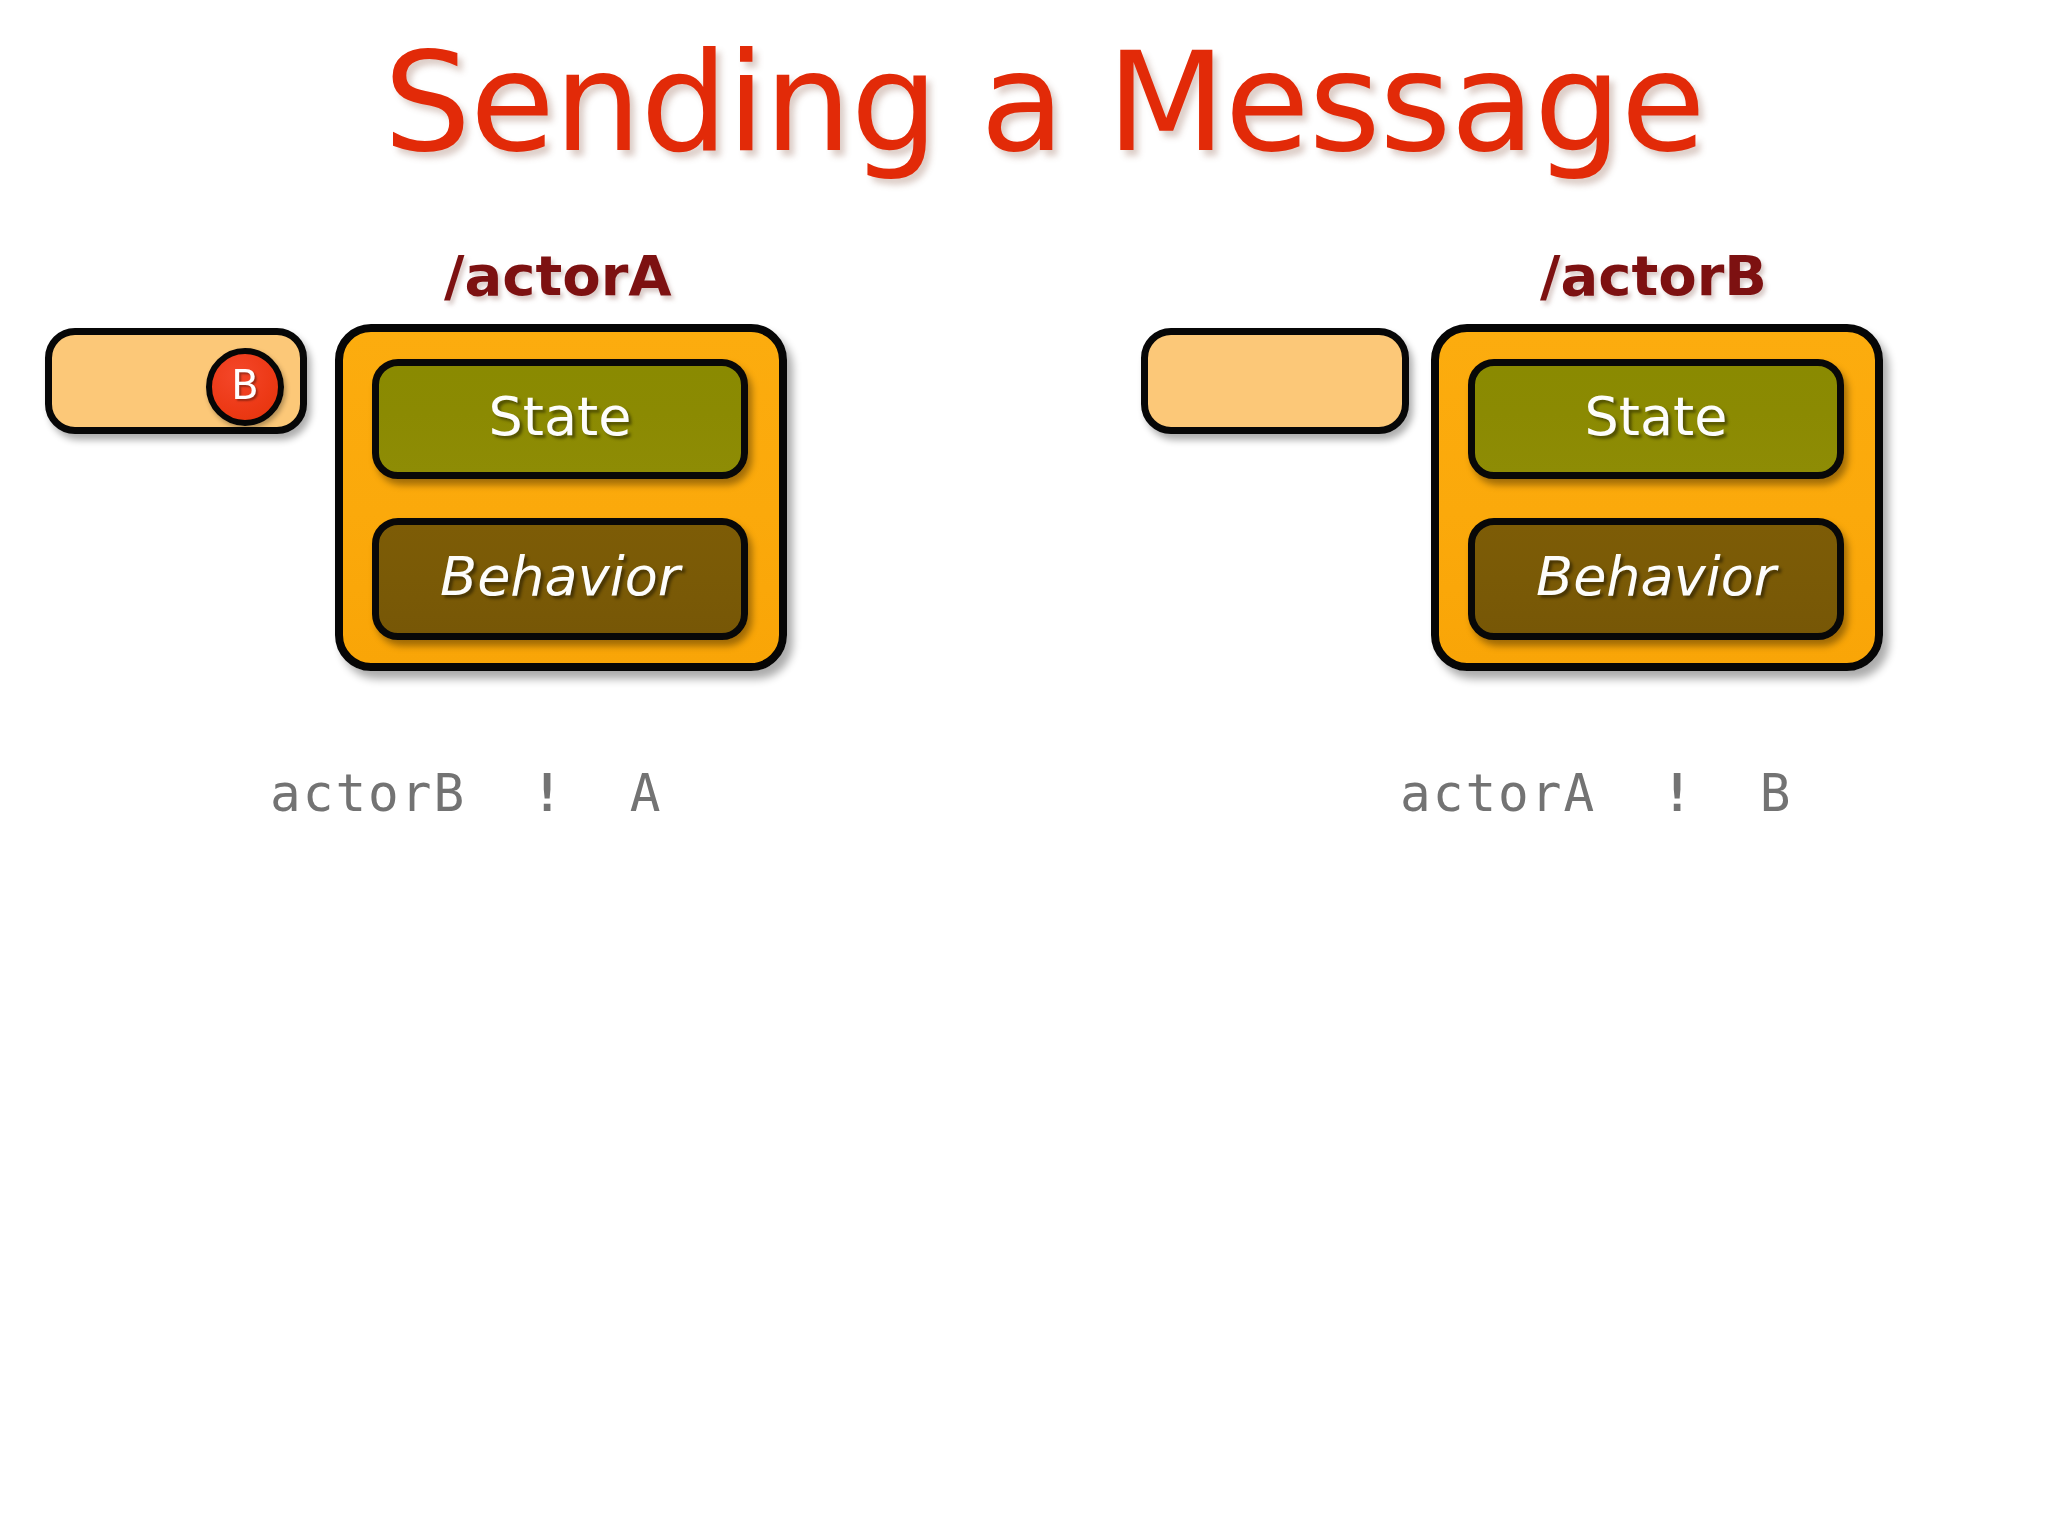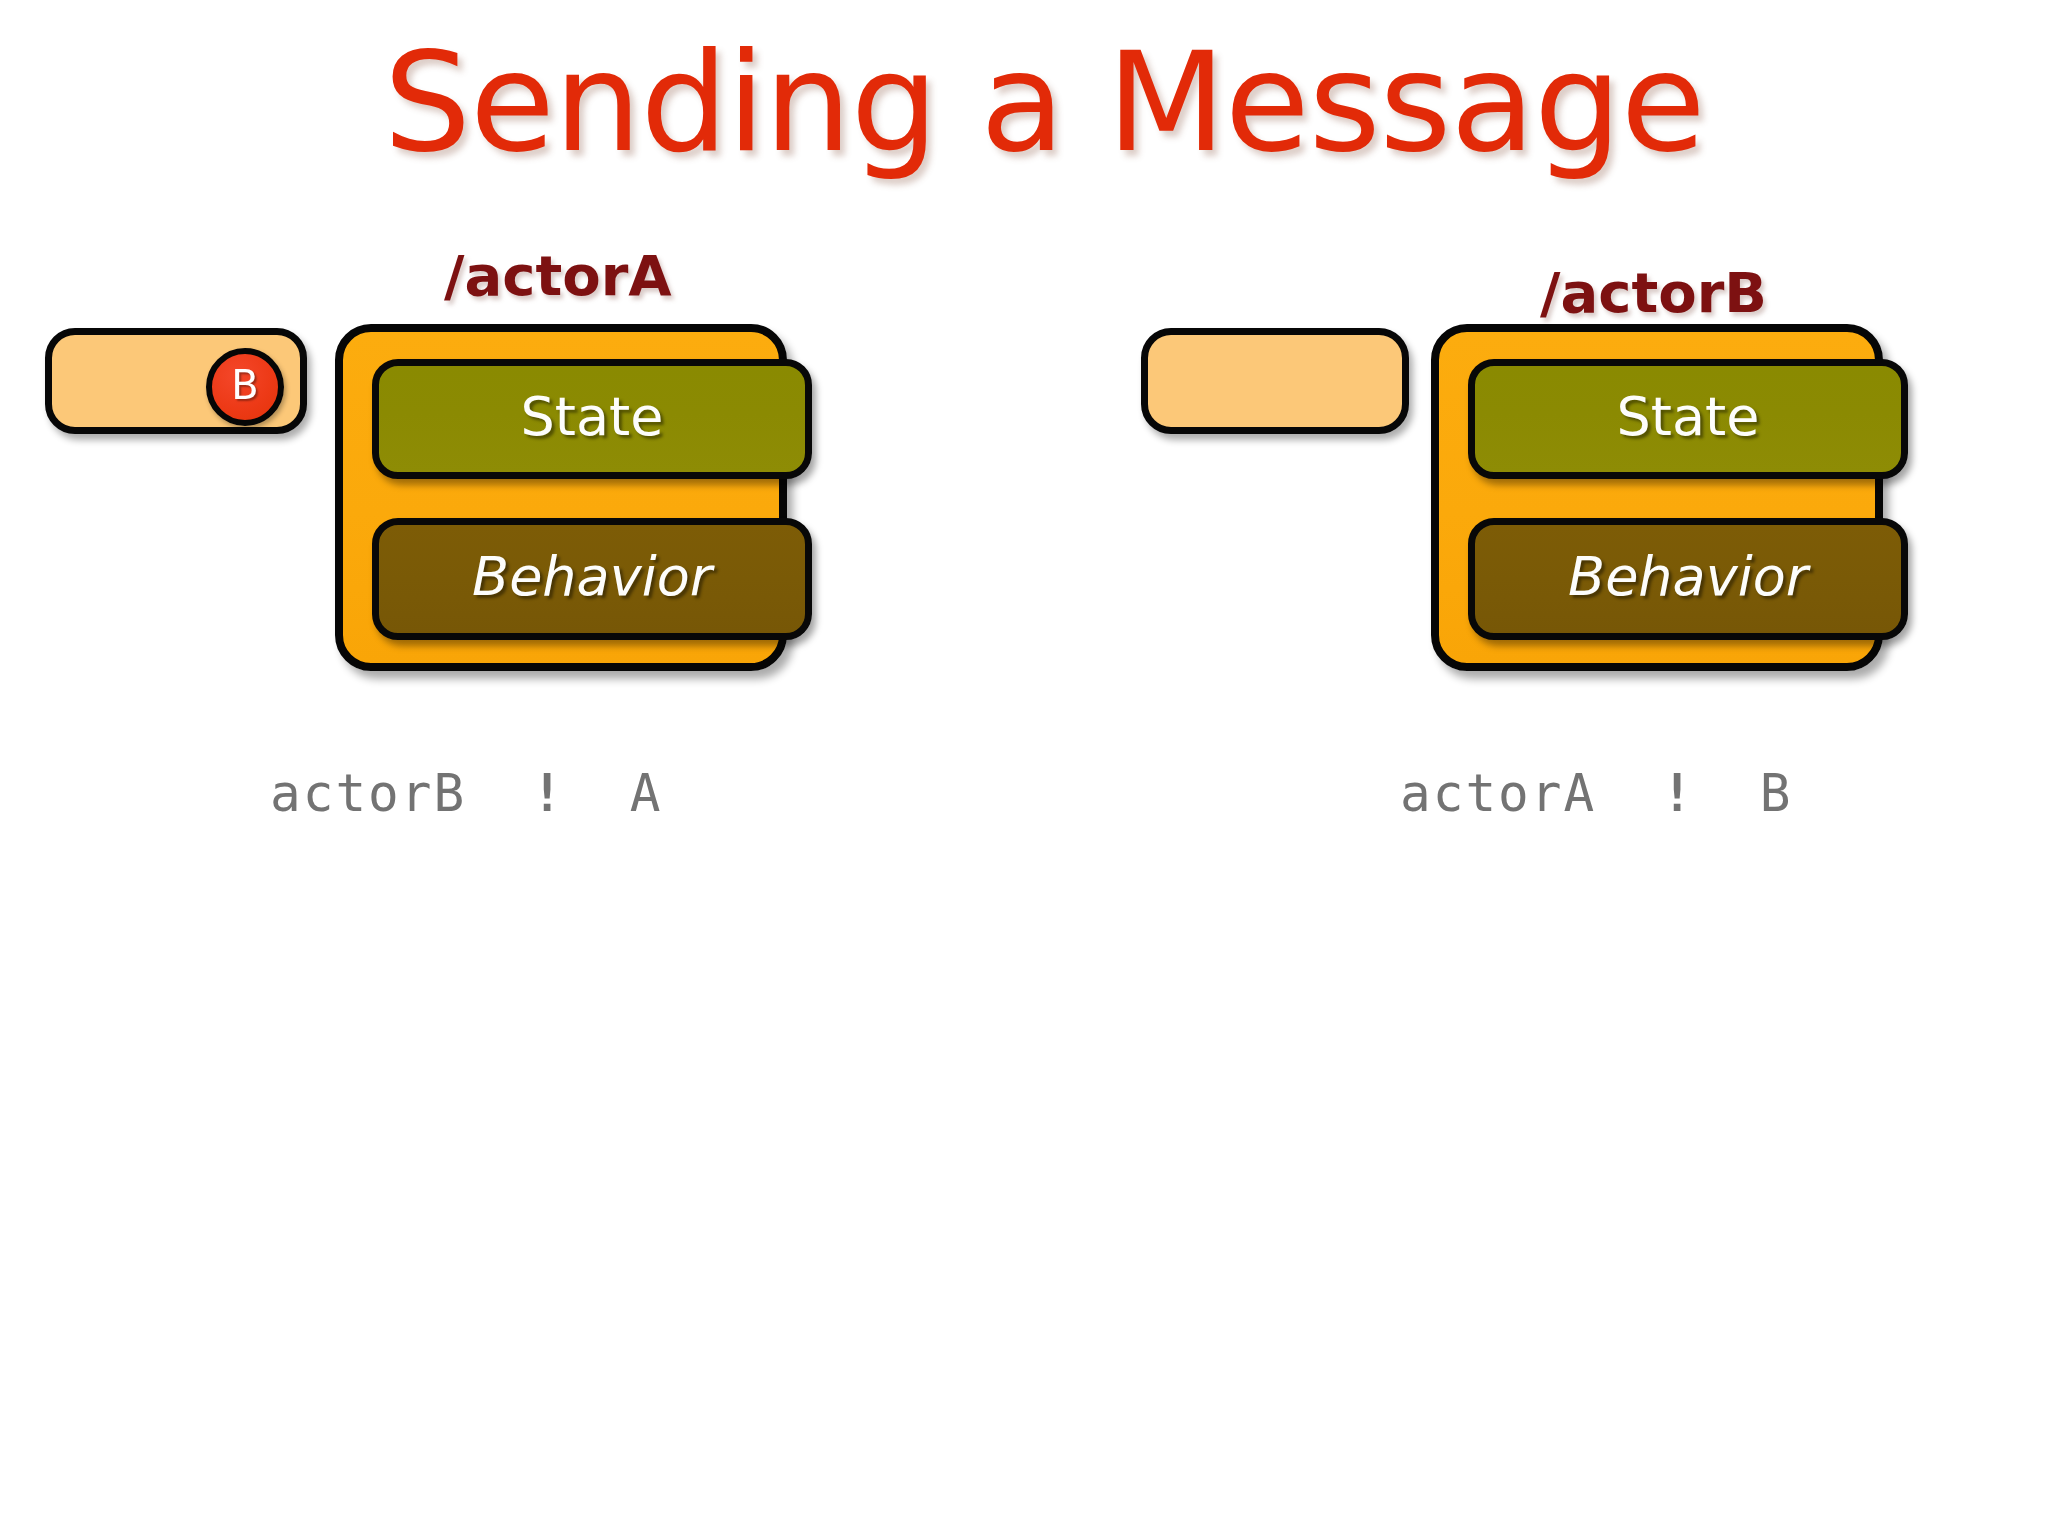--- a/index.html
+++ b/index.html
@@ -47,21 +47,21 @@
     font-family: "DejaVu Sans", sans-serif;
     font-size: 56px;
     font-weight: 700;
     color: #7d1111;
     text-shadow: 3px 4px 4px rgba(150,110,100,0.35);
     white-space: nowrap;
     line-height: 1;
     text-align: right;
   }
   #group-a .path-label { left: 404px; top: 8px; }
-  #group-b .path-label { left: 404px; top: 8px; margin-top: 17px; }
+  #group-b .path-label { left: 404px; top: 8px; }
 
   
   .mailbox {
     position: absolute;
     top: 88px;
     width: 262px;
     height: 106px;
     background: #fcc878;
     border: 7px solid #070707;
     border-radius: 30px;
@@ -108,21 +108,21 @@
     background: linear-gradient(180deg, #fcac0e 0%, #fba90b 55%, #f9a507 100%);
     border: 8px solid #060606;
     border-radius: 36px;
     box-sizing: border-box;
     box-shadow: 6px 8px 9px rgba(0,0,0,0.33);
   }
 
   .compartment {
     position: absolute;
     left: 29px;
-    width: 440px;
+    width: 376px;
     border: 7px solid #080808;
     border-radius: 26px;
     box-sizing: border-box;
     display: flex;
     align-items: center;
     justify-content: center;
     box-shadow: 4px 6px 7px rgba(0,0,0,0.36);
   }
   .compartment-state {
     top: 27px;

